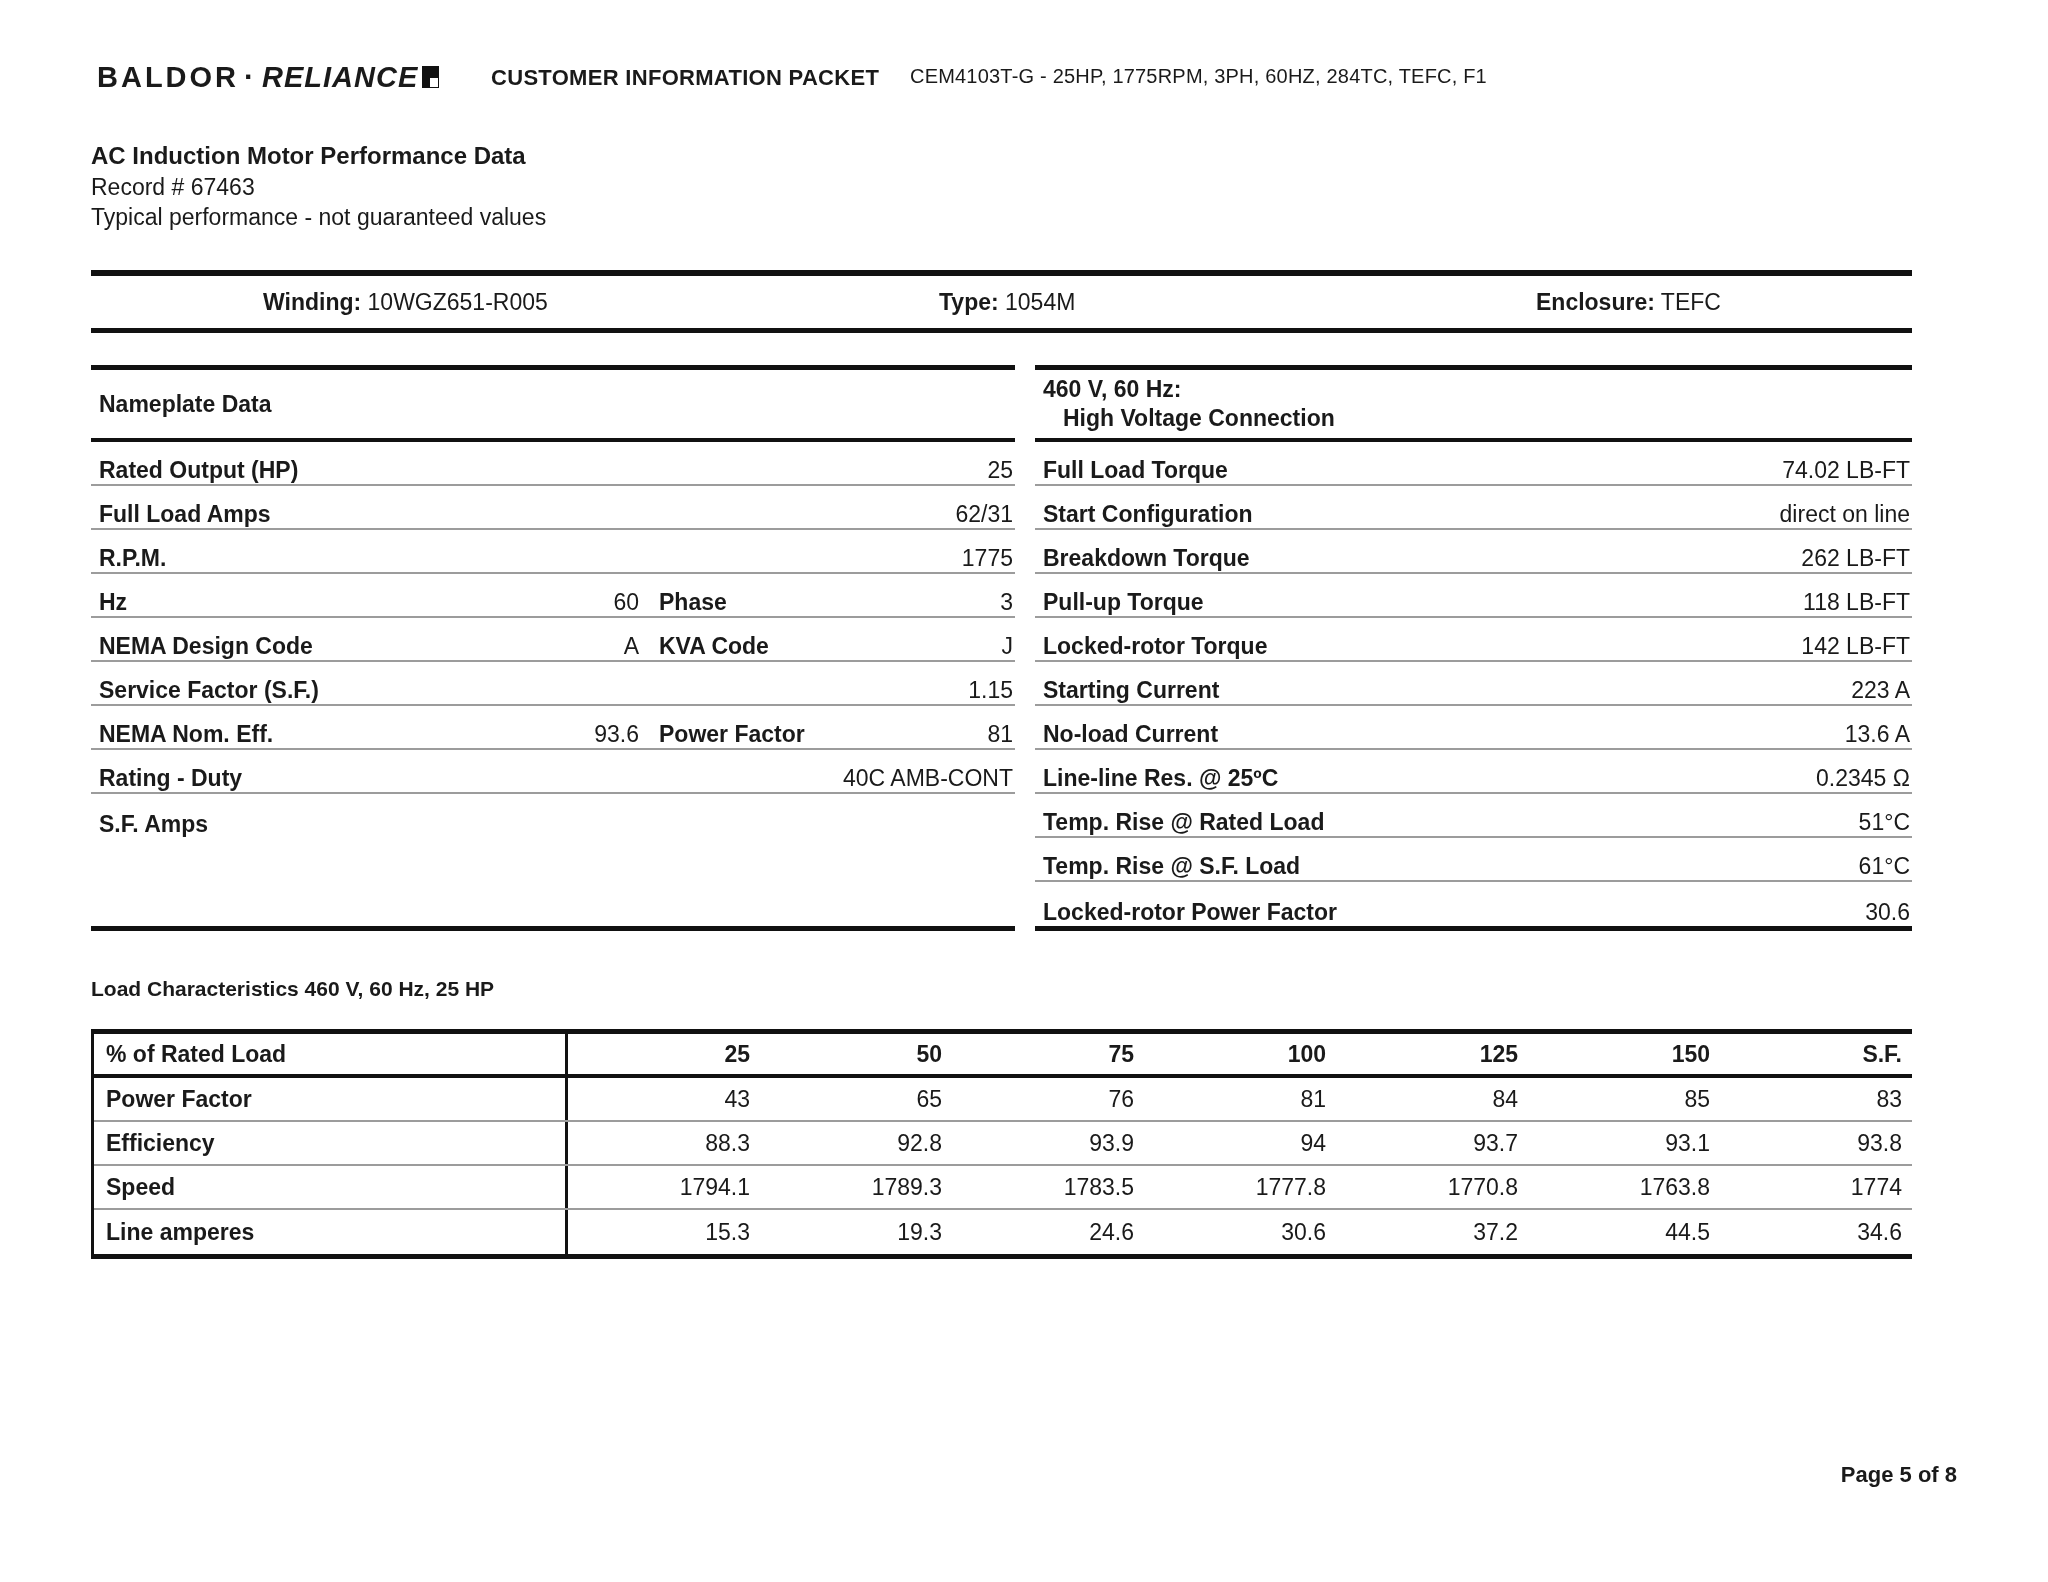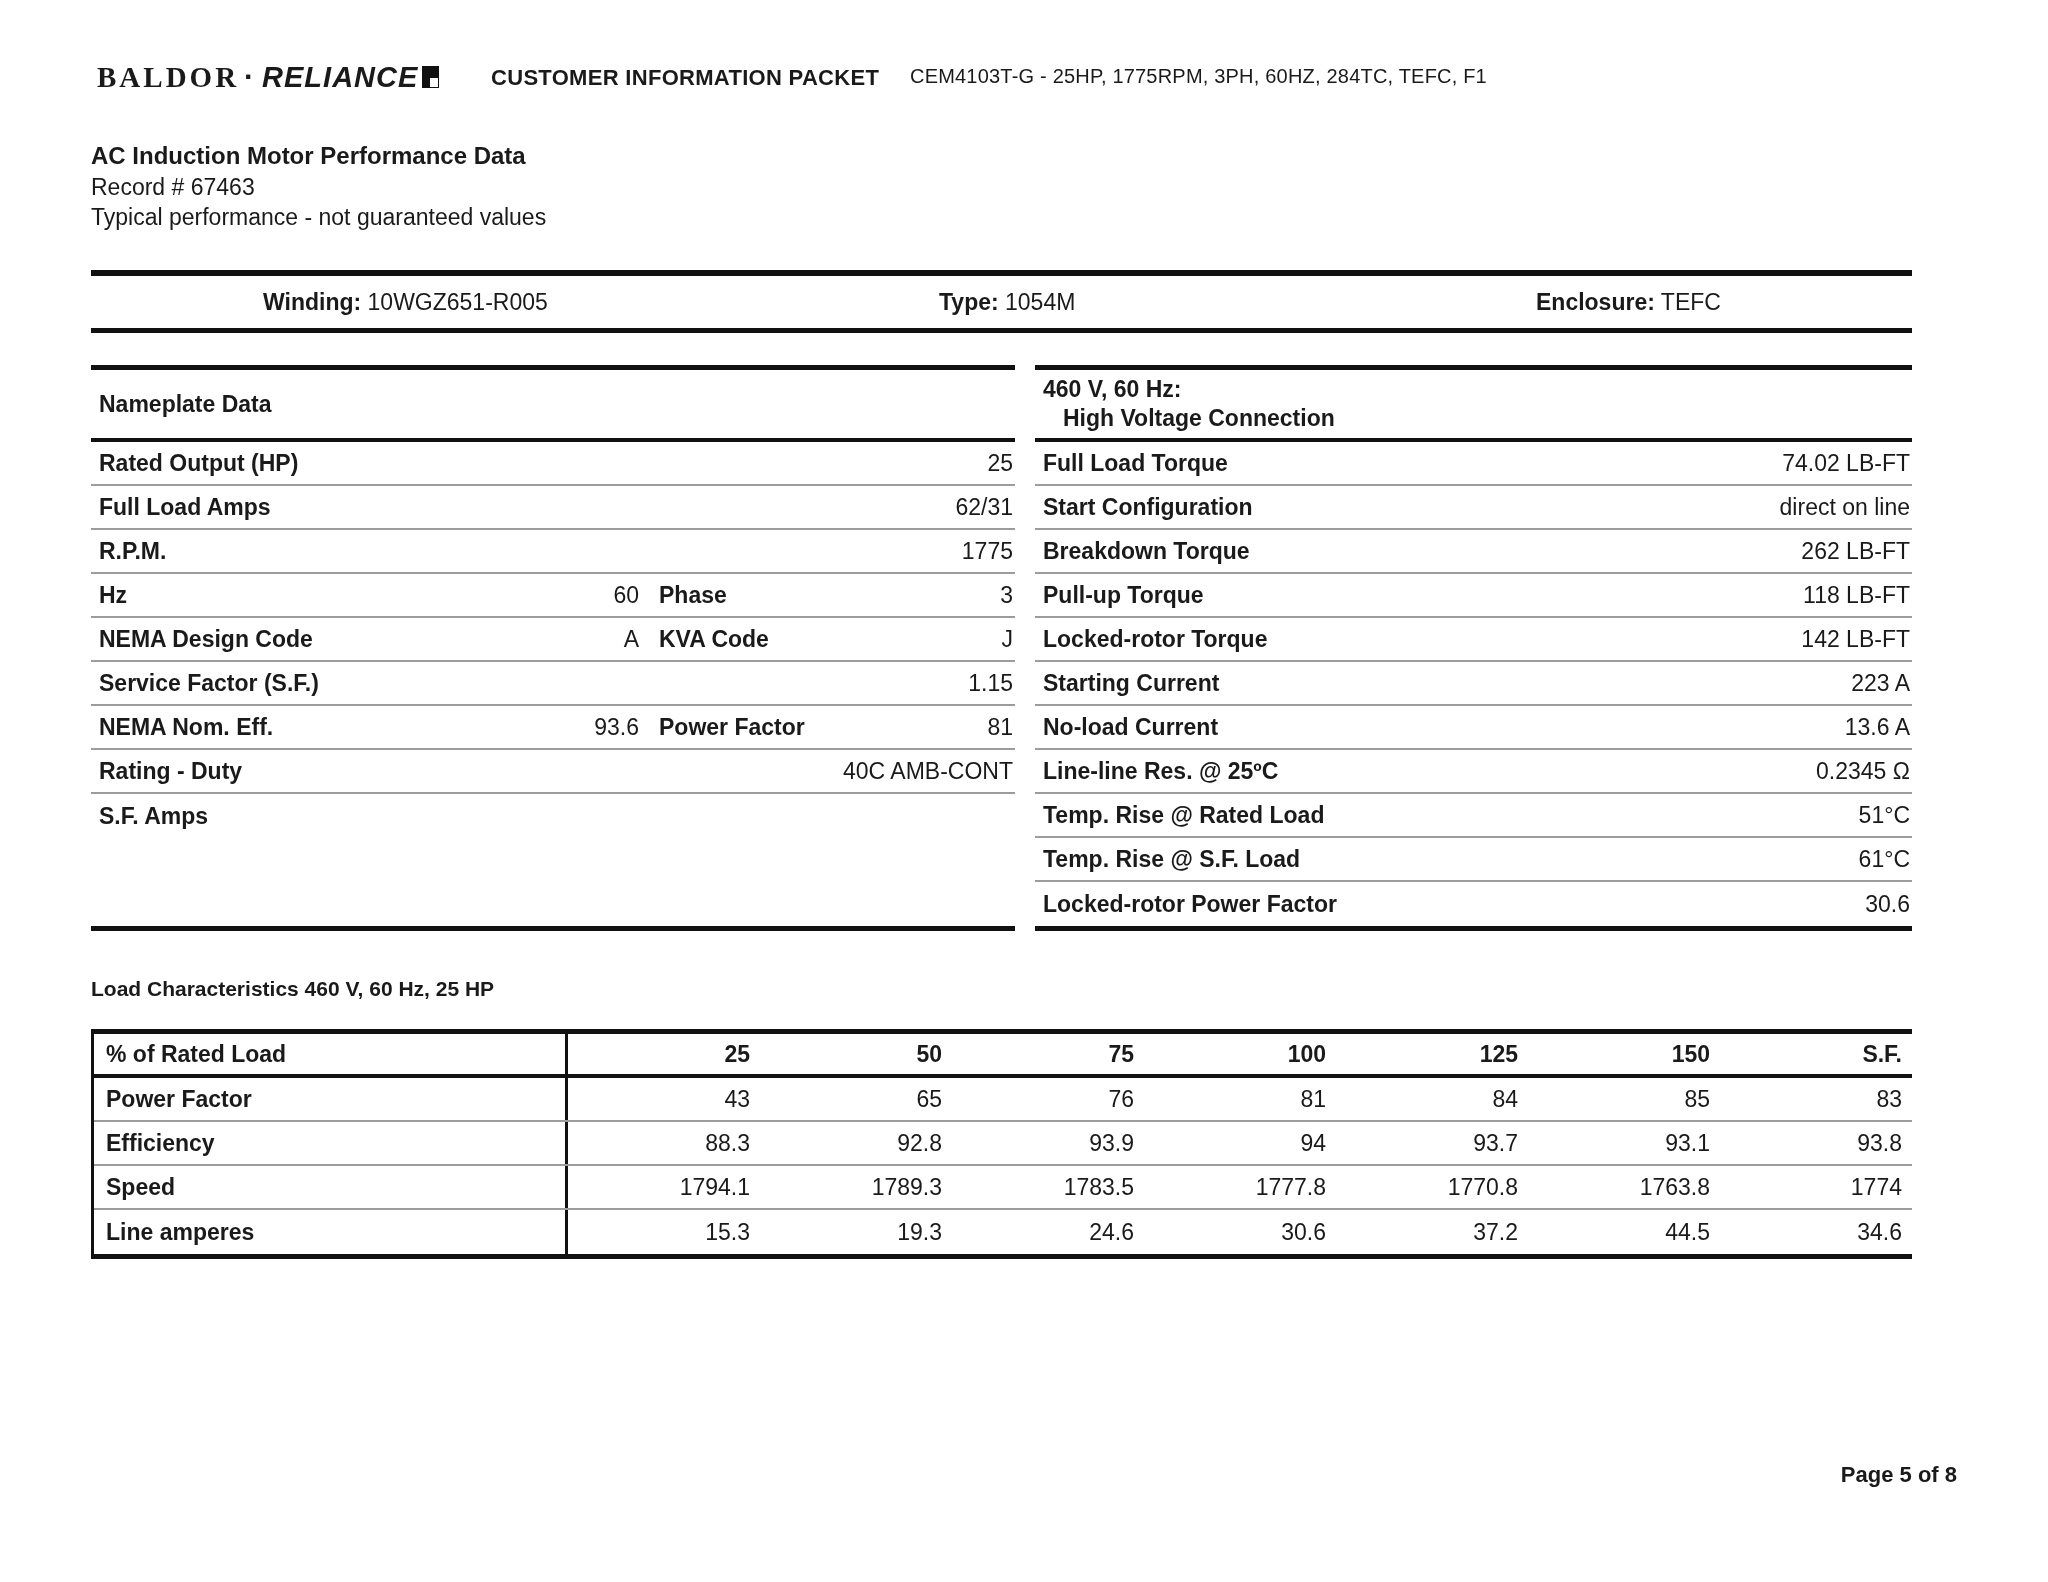--- a/index.html
+++ b/index.html
@@ -11,21 +11,21 @@
     font-family:"Liberation Sans","DejaVu Sans",sans-serif;
     font-size:23px;
     overflow:hidden;
     box-sizing:border-box;
   }
   .content{position:relative;margin:0 136px 0 91px;}
 
   
   .header-row{position:relative;height:36px;margin-top:60px;}
   .logo{position:absolute;left:6px;top:0;display:flex;align-items:center;white-space:nowrap;}
-  .logo-baldor{font-family:Liberation Serif, serif;font-weight:700;font-size:29px;letter-spacing:3px;}
+  .logo-baldor{font-family:Liberation Sans, sans-serif;font-weight:700;font-size:29px;letter-spacing:3px;}
   .logo-dot{font-weight:700;font-size:30px;margin:0 8px 0 5px;}
   .logo-reliance{font-style:italic;font-weight:700;font-size:29px;letter-spacing:1px;}
   .logo-mark{position:relative;width:17px;height:22px;background:#111;margin-left:4px;display:inline-block;}
   .logo-mark::after{content:"";position:absolute;right:1px;bottom:1px;width:8px;height:9px;background:#fff;}
   .packet-title{position:absolute;left:400px;top:5px;font-weight:700;font-size:22px;letter-spacing:.3px;}
   .model-line{position:absolute;left:797px;top:5px;font-size:20px;letter-spacing:.2px;margin-left:22px;}
 
   
   .title-block{margin-top:44px;}
   .doc-title{font-size:24px;font-weight:700;line-height:32px;margin:0;}
@@ -39,21 +39,21 @@
 
   
   .np-section{display:flex;margin-top:32px;}
   .np-col-left{width:924px;}
   .np-gap{width:20px;}
   .np-col-right{width:877px;}
   .np-table{border-top:5px solid #111;border-bottom:5px solid #111;}
   .np-head{height:68px;border-bottom:4px solid #111;display:flex;flex-direction:column;justify-content:center;}
   .np-head .h1{font-weight:700;padding-left:8px;line-height:29px;}
   .np-head .h2{font-weight:700;padding-left:28px;line-height:29px;}
-  .np-row{display:flex;justify-content:space-between;align-items:center;height:44px;border-bottom:2px solid #9c9c9c;box-sizing:border-box;}
+  .np-row{display:flex;justify-content:space-between;align-items:flex-end;height:44px;border-bottom:2px solid #9c9c9c;box-sizing:border-box;}
   .np-row:last-child{border-bottom:none;}
   .np-row .lbl{font-weight:700;padding-left:8px;white-space:nowrap;}
   .np-row .val{padding-right:2px;white-space:nowrap;}
   .np-row .half1{width:550px;display:flex;justify-content:space-between;align-items:center;}
   .np-row .half2{flex:1;margin-left:10px;display:flex;justify-content:space-between;align-items:center;}
   .np-filler{height:44px;}
 
   
   .load-heading{margin-top:42px;font-weight:700;font-size:21px;line-height:32px;}
   .load-table{margin-top:24px;border-top:5px solid #111;border-bottom:5px solid #111;border-left:3px solid #111;}

